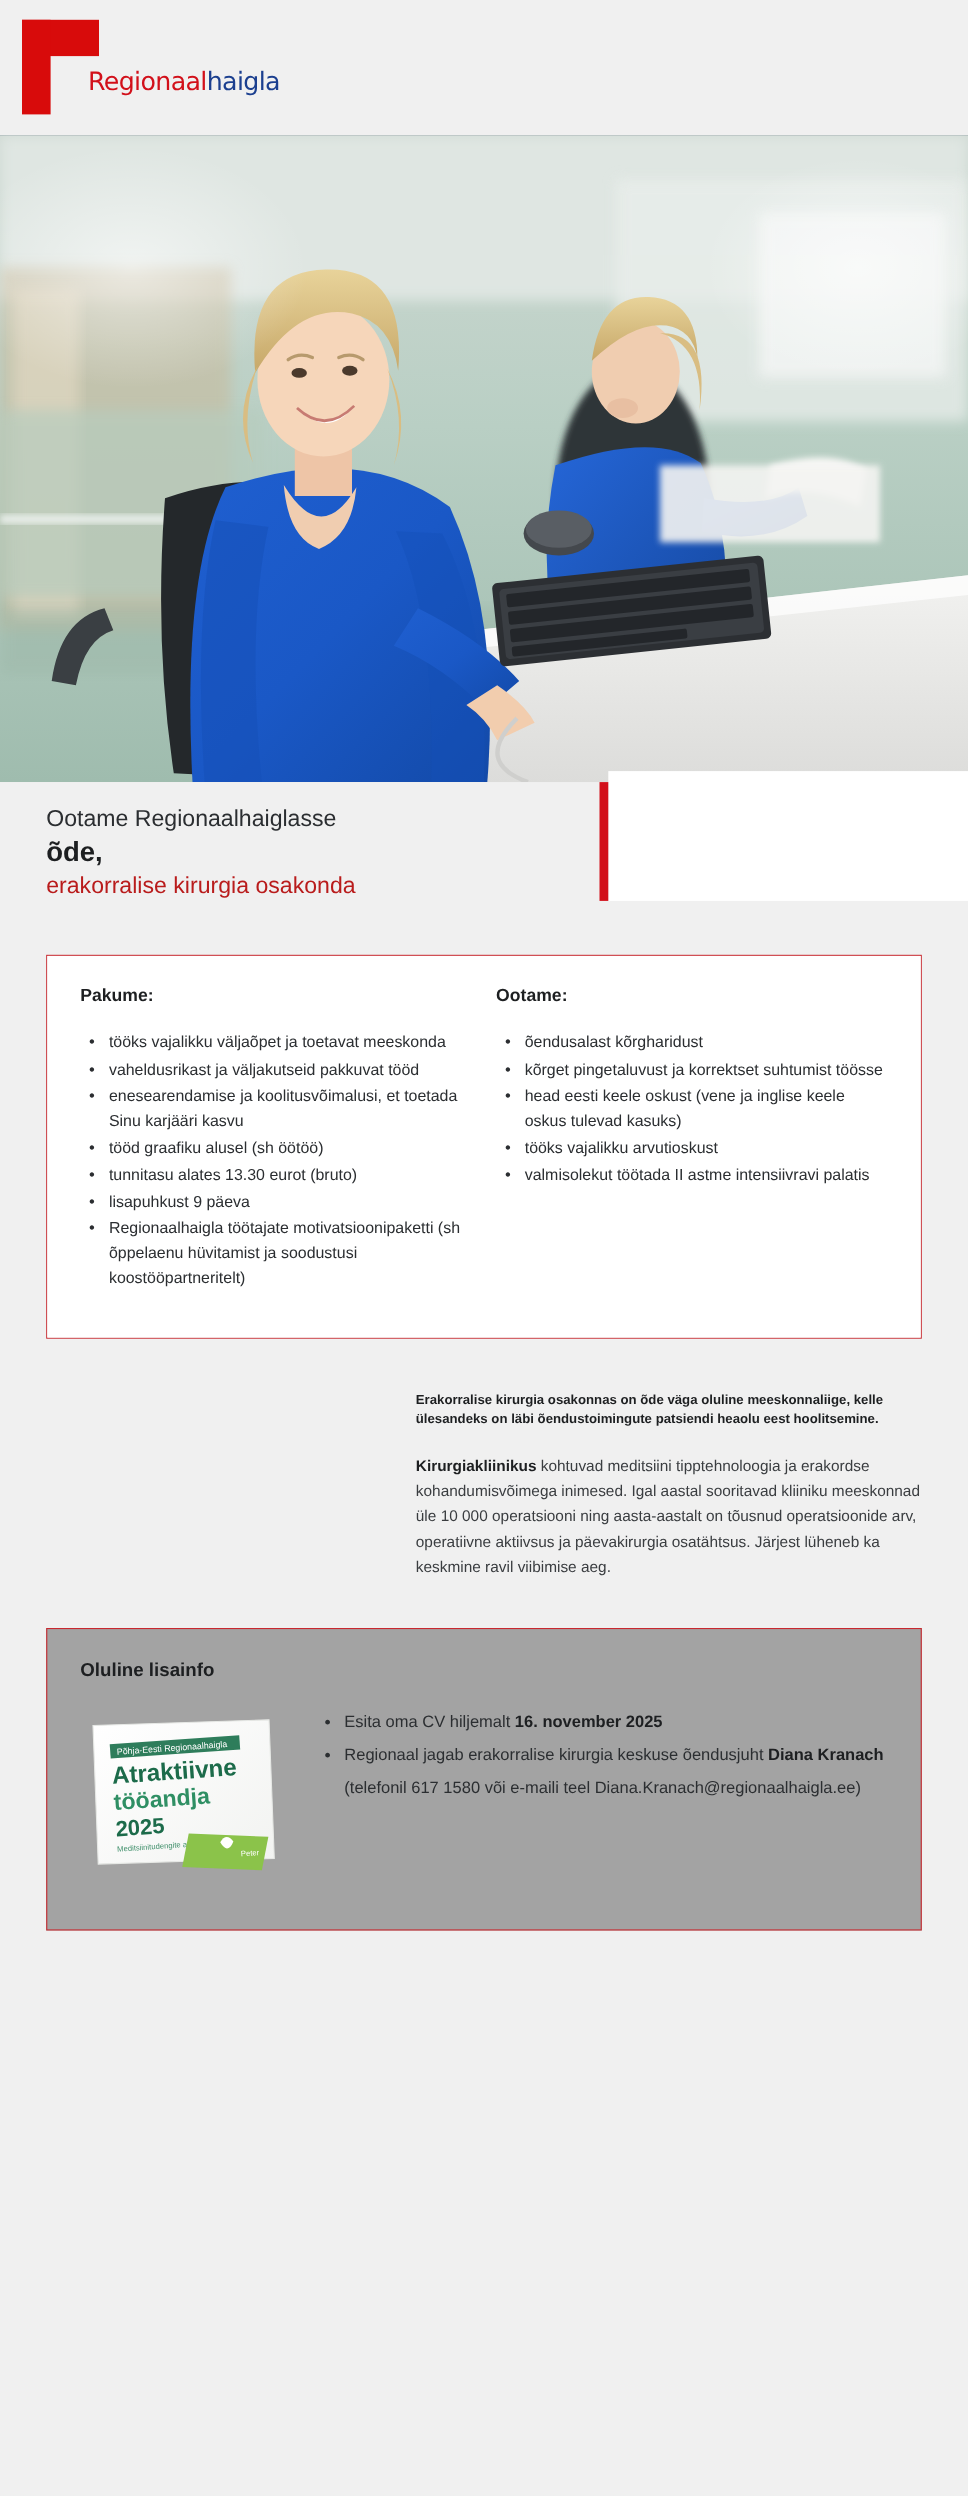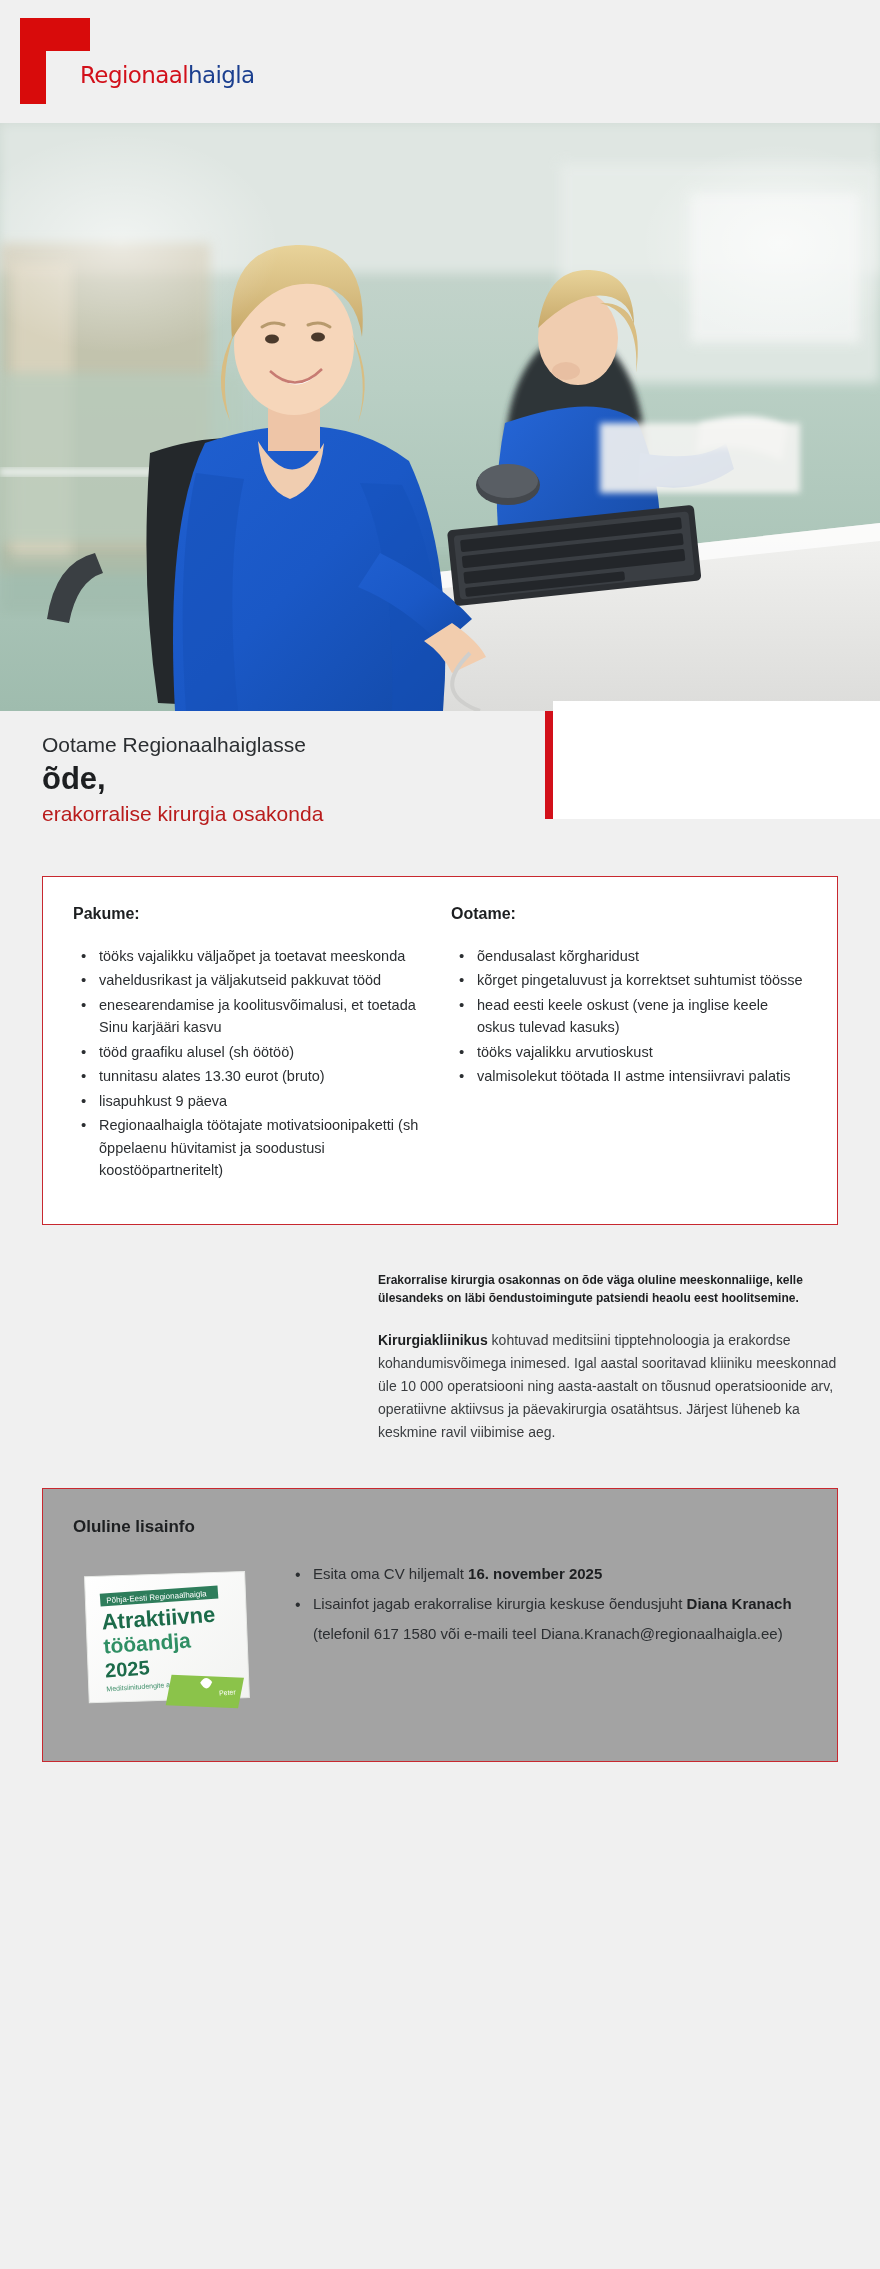--- a/index.html
+++ b/index.html
@@ -26,21 +26,21 @@
   .logo-word .w2 { color: #1b3f8f; }
 
   
   .hero { position: relative; width: 880px; height: 588px; overflow: hidden; background: #7d8f95; }
   .hero svg { display: block; width: 880px; height: 588px; }
 
   
   .title-strip { position: relative; background: #f0f0f0; padding: 20px 0 26px 0; min-height: 130px; }
   .title-block { padding-left: 42px; max-width: 520px; }
   .title-line1 { font-size: 21px; line-height: 1.35; color: #2b2e31; font-weight: 400; }
-  .title-line2 { font-size: 31px; line-height: 1.3; font-weight: 700; color: #1d1f21; }
+  .title-line2 { font-size: 25px; line-height: 1.3; font-weight: 700; color: #1d1f21; }
   .title-line3 { font-size: 21px; line-height: 1.35; color: #b91c1c; font-weight: 400; }
   .title-accent { position: absolute; left: 545px; top: 0px; width: 8px; height: 108px; background: #d2101a; }
   .title-white { position: absolute; left: 553px; top: -10px; right: 0; height: 118px; background: #ffffff; }
 
   
   .apply-card { margin: 22px 42px 0 42px; border: 1px solid #c8282f; background: #ffffff; }
   .apply-head { background: #d2101a; color: #ffffff; padding: 18px 30px 20px 30px; font-size: 24px; font-weight: 400; letter-spacing: .2px; }
   .apply-body { display: flex; padding: 28px 30px 40px 30px; gap: 22px; background: #fff; }
   .col { flex: 1 1 0; min-width: 0; }
   .col-head { font-size: 16px; font-weight: 700; color: #1d1f21; margin: 0 0 22px 0; }
@@ -275,20 +275,20 @@
 
             <path d="M96 112 L168 120 L160 150 L88 142 Z" fill="#8bc34a"></path>
             <path d="M124 122 q6 -9 12 0 q-6 12 -12 0 Z" fill="#ffffff"></path>
             <text x="142" y="136" font-family="'Liberation Sans',sans-serif" font-size="7" fill="#ffffff">Peter</text>
           </g>
         </svg>
       </div>
 
       <ul class="info-bullets">
         <li><span>Esita oma CV hiljemalt </span><b>16. november 2025</b><span></span></li>
-        <li><span>Lisainfot jagab erakorralise kirurgia keskuse õendusjuht </span><b>Diana Kranach</b><span> (telefonil 617 1580 või e-maili teel Diana.Kranach@regionaalhaigla.ee)</span></li>
+        <li><span>Regionaal jagab erakorralise kirurgia keskuse õendusjuht </span><b>Diana Kranach</b><span> (telefonil 617 1580 või e-maili teel Diana.Kranach@regionaalhaigla.ee)</span></li>
       </ul>
 
     </div>
   </div>
 
   <div class="footer-pad"></div>
 </div>
 
 </body></html>

